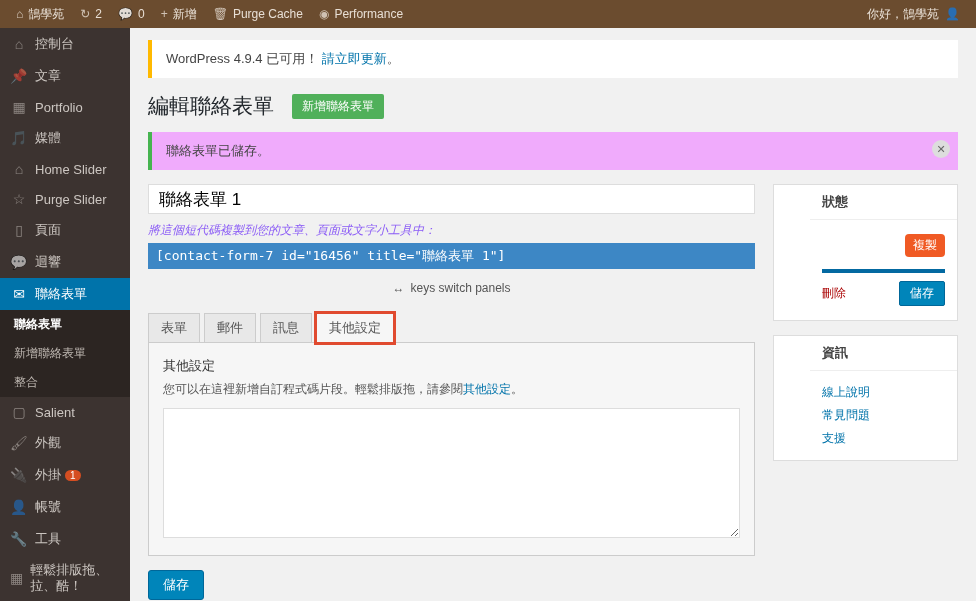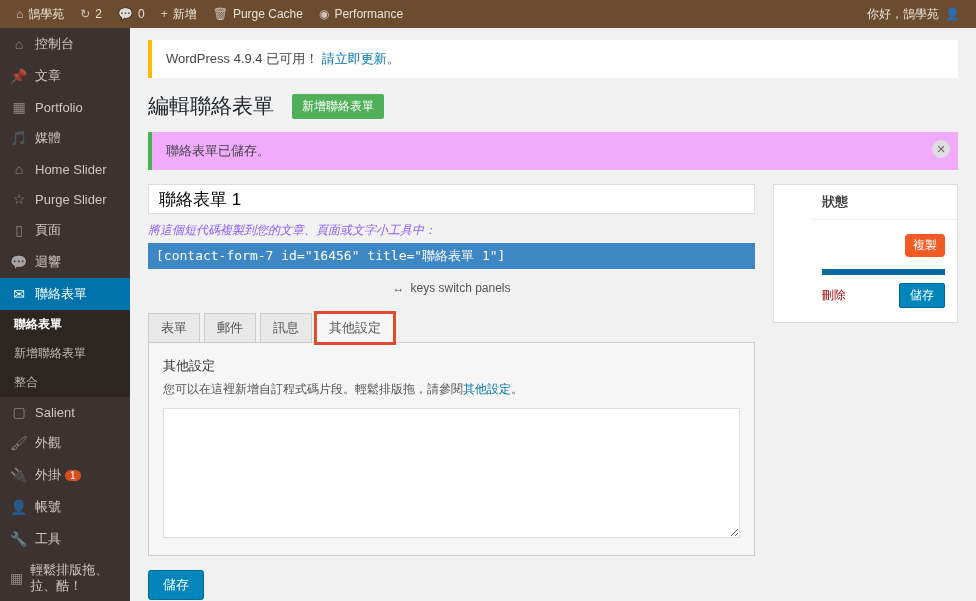--- a/index.html
+++ b/index.html
@@ -197,22 +197,30 @@
 
       <div class="right">
         <div class="sidebox">
           <div class="sidebox-h">狀態</div>
           <div class="sidebox-b">
             <div class="sidebox-row">
                 <span></span>
                 <button class="btn-copy">複製</button>
               </div>
             <div style="clear:both;height:8px"></div>
-            <div class="sidebox-row" style="border-top:6px solid #0369a1;padding-top:8px">
+            <div class="sidebox-row" style="border-top:4px solid #0369a1;padding-top:8px">
               <a href="#" class="del-link">刪除</a>
               <button class="btn-save2">儲存</button>
             </div>
           </div>
         </div>
+        <div class="sidebox">
+          <div class="sidebox-h">資訊</div>
+          <div class="sidebox-b">
+            <a href="#" class="info-link">線上說明</a>
+            <a href="#" class="info-link">常見問題</a>
+            <a href="#" class="info-link">支援</a>
+          </div>
+        </div>
       </div>
     </div>
   </div>
 </div>
 
 </body></html>

